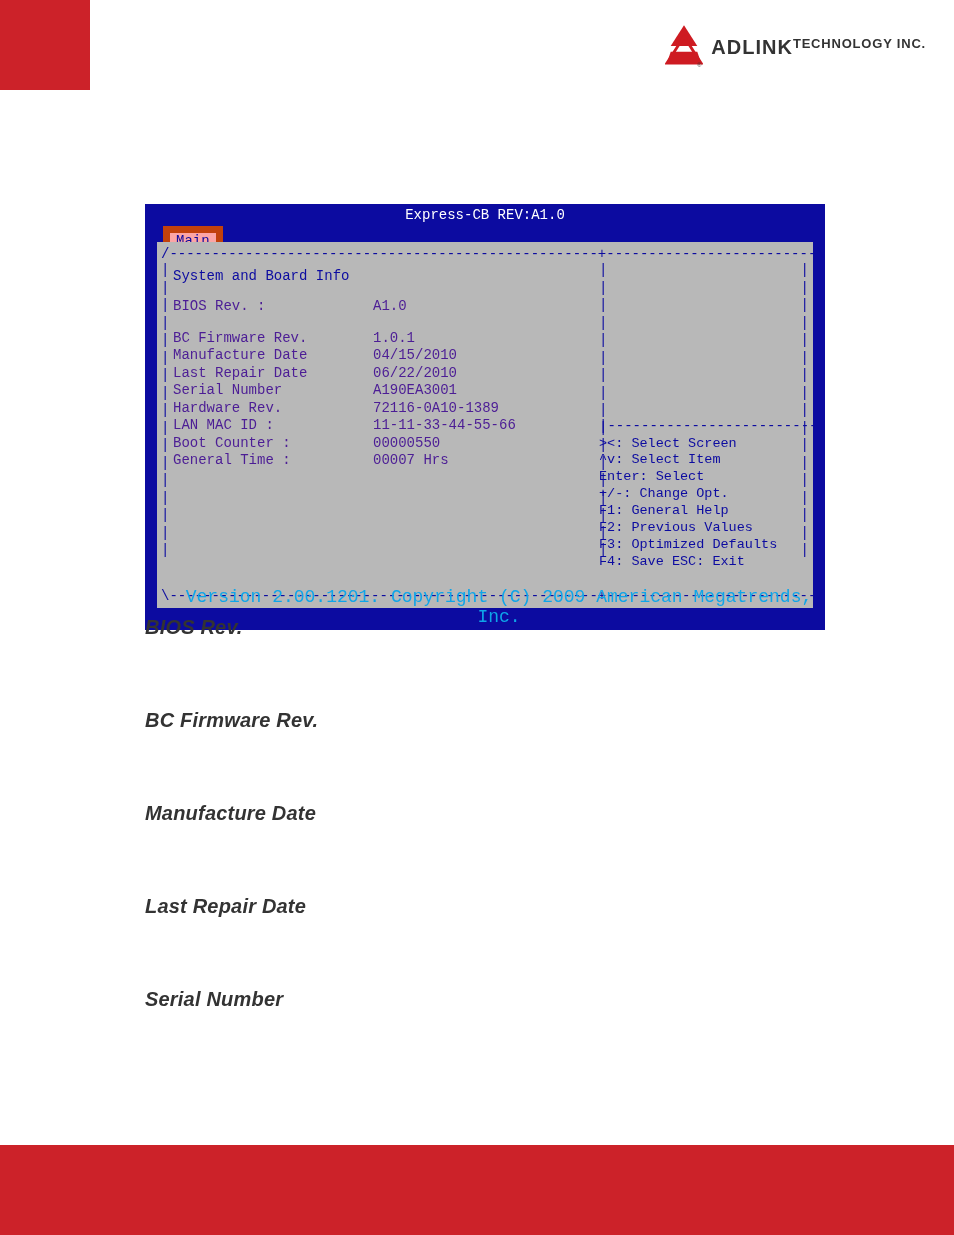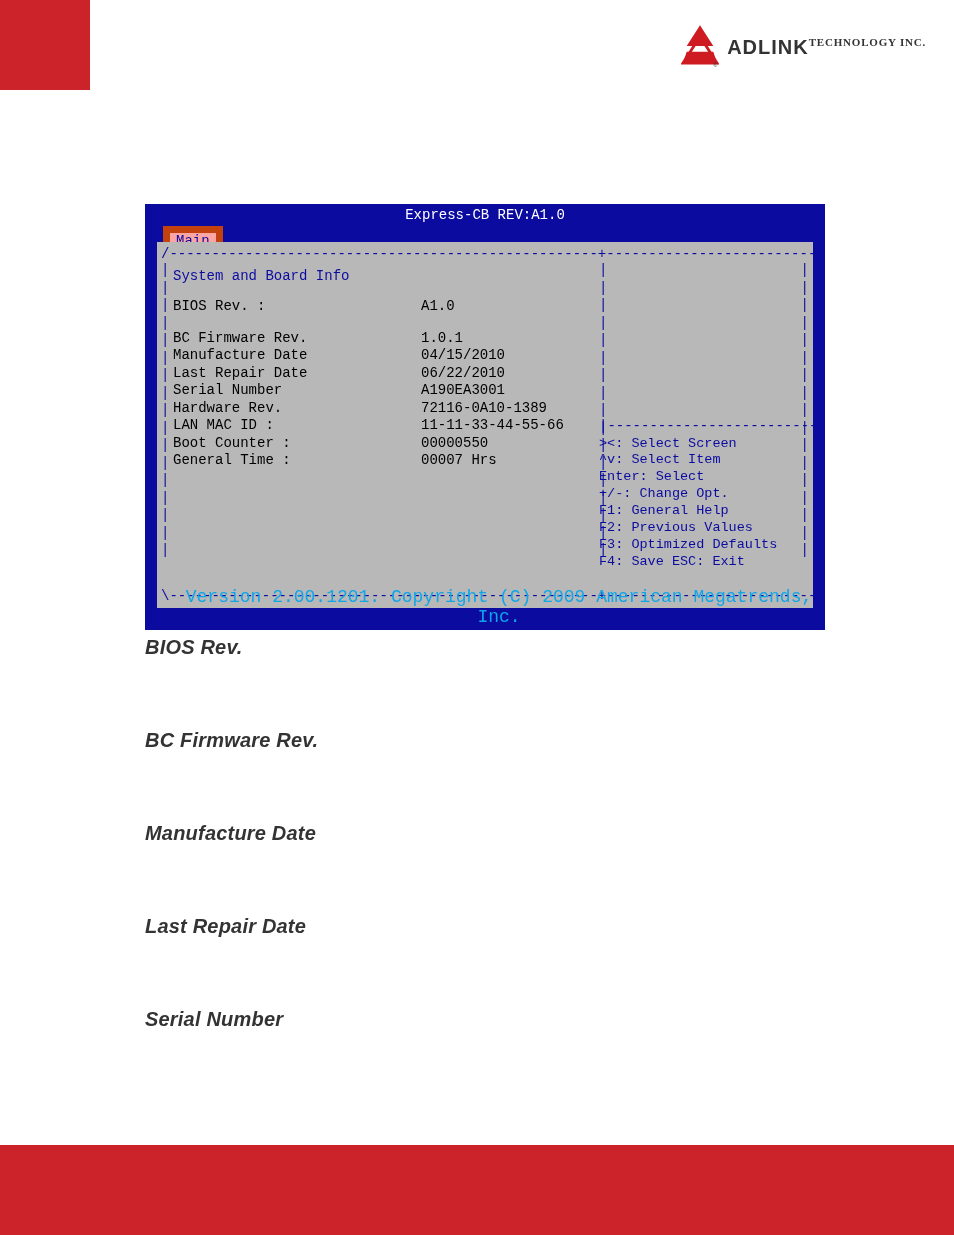--- a/index.html
+++ b/index.html
@@ -36,25 +36,24 @@
     line-height: 1;
     color: #333;
   }
   .logo-text .brand {
     font-size: 20px;
     font-weight: 900;
     letter-spacing: 1px;
     color: #333;
   }
   .logo-text .sub {
-    font-size: 11px;
+    font-size: 13px;
     letter-spacing: 0.8px;
     font-weight: 700;
     color: #333;
-    font-family: Liberation Serif, serif;
   }
 
   
   .bios {
     position: absolute;
     left: 145px;
     top: 204px;
     width: 680px;
     height: 426px;
     background: #0c0ba0;
@@ -109,24 +108,23 @@
     font-size: 13.5px;
     line-height: 1.25;
   }
   .bios-heading {
     color: #0c0ba0;
     font-weight: normal;
     margin-bottom: 14px;
   }
   .bios-row {
     display: flex;
-    color: #000000;
+    color: #4c1d95;
     font-size: 14px;
     line-height: 1.25;
-    gap: 48px;
   }
   .bios-row .label { width: 200px; }
   .bios-row .value { flex: 1; }
   .bios-gap { height: 14px; }
   .bios-footer {
     position: absolute;
     bottom: 3px;
     left: 0;
     right: 0;
     text-align: center;
@@ -158,21 +156,20 @@
     white-space: pre;
     font-size: 14px;
   }
 
   
   .doc-headings {
     position: absolute;
     left: 145px;
     top: 616px;
     width: 680px;
-    margin-top: 20px;
   }
   .doc-h {
     font-family: "Arial Narrow", Arial, sans-serif;
     font-style: italic;
     font-weight: 700;
     font-size: 20px;
     color: #333;
     letter-spacing: 0.2px;
   }
   .doc-gap { height: 70px; }

